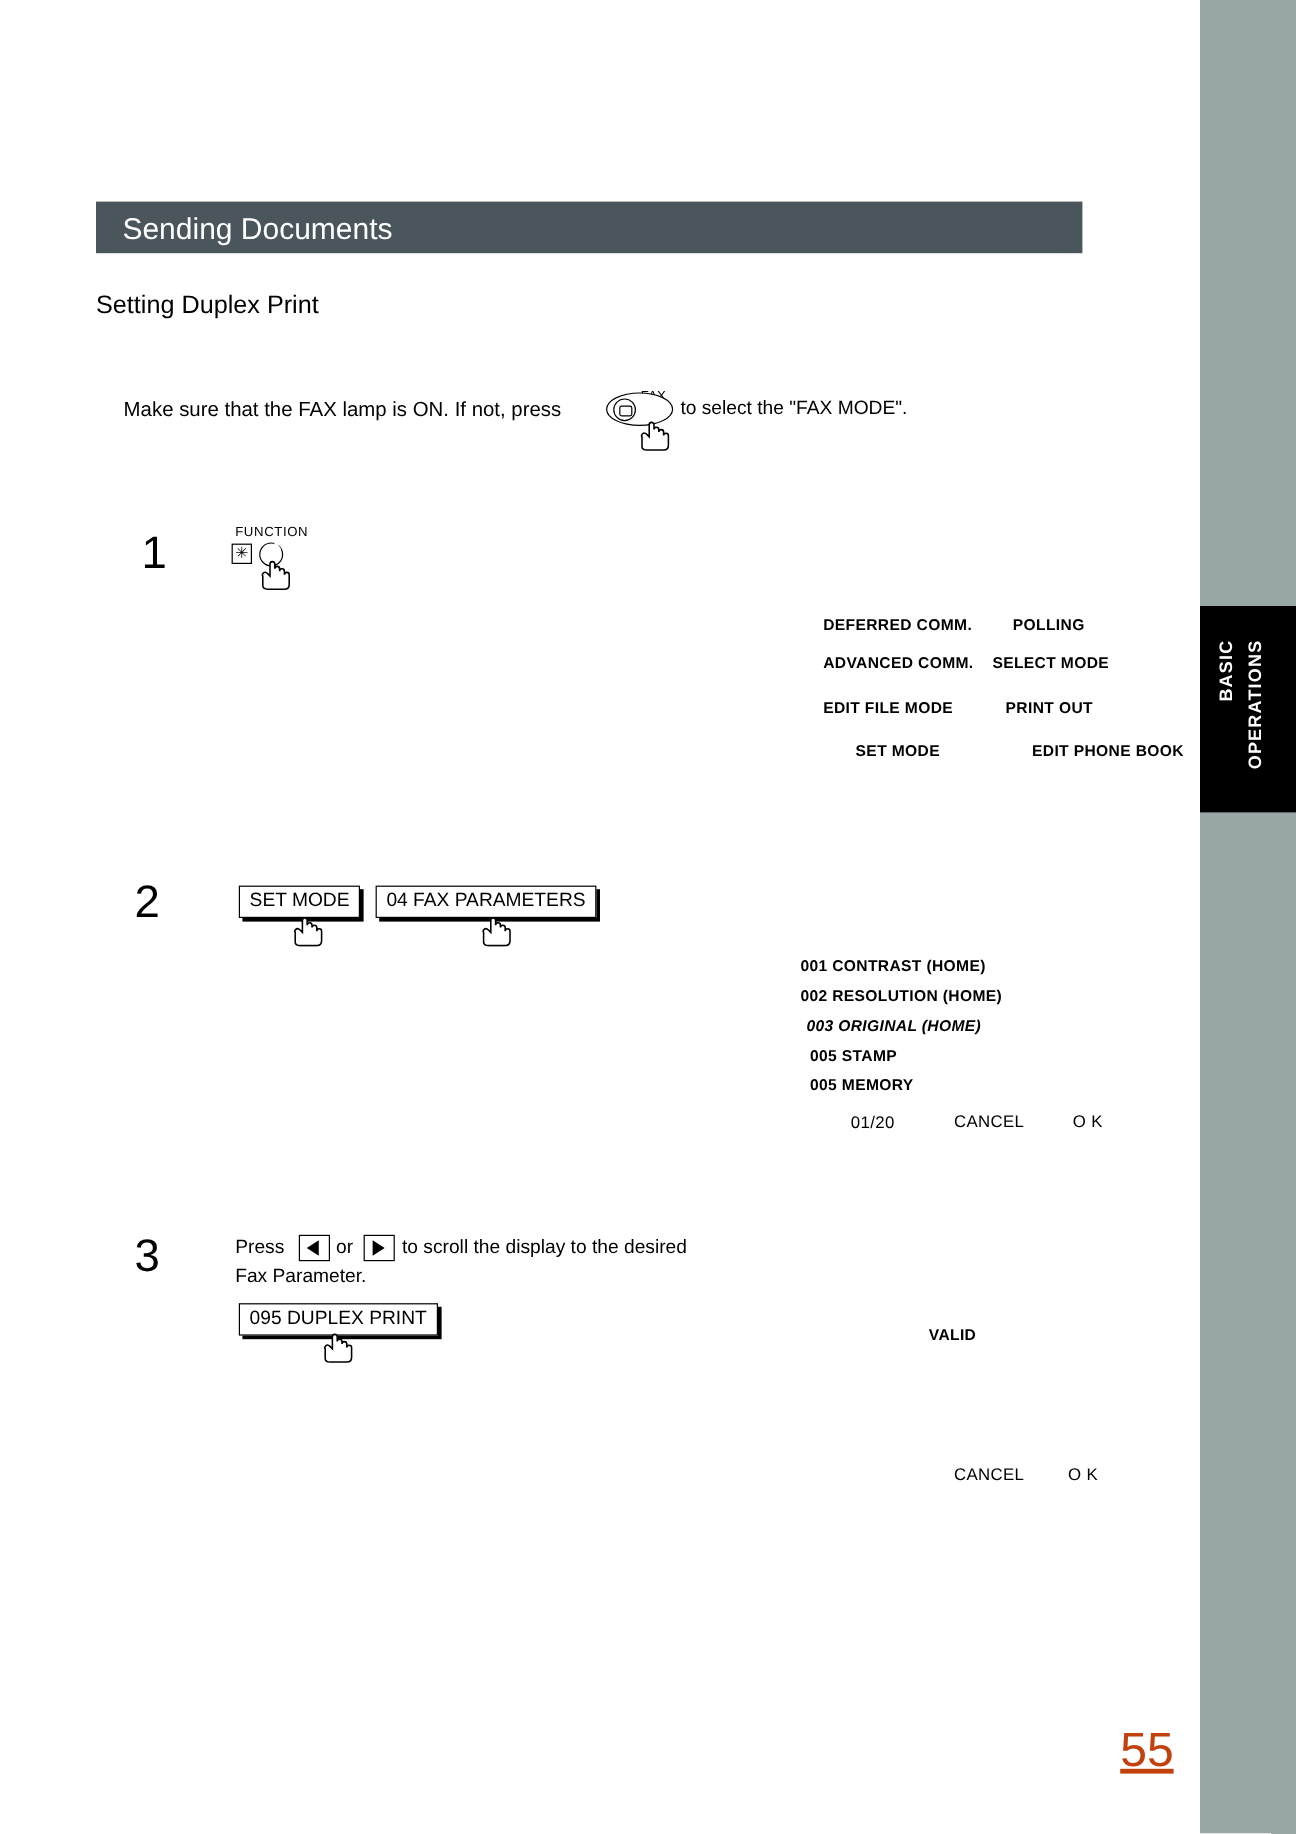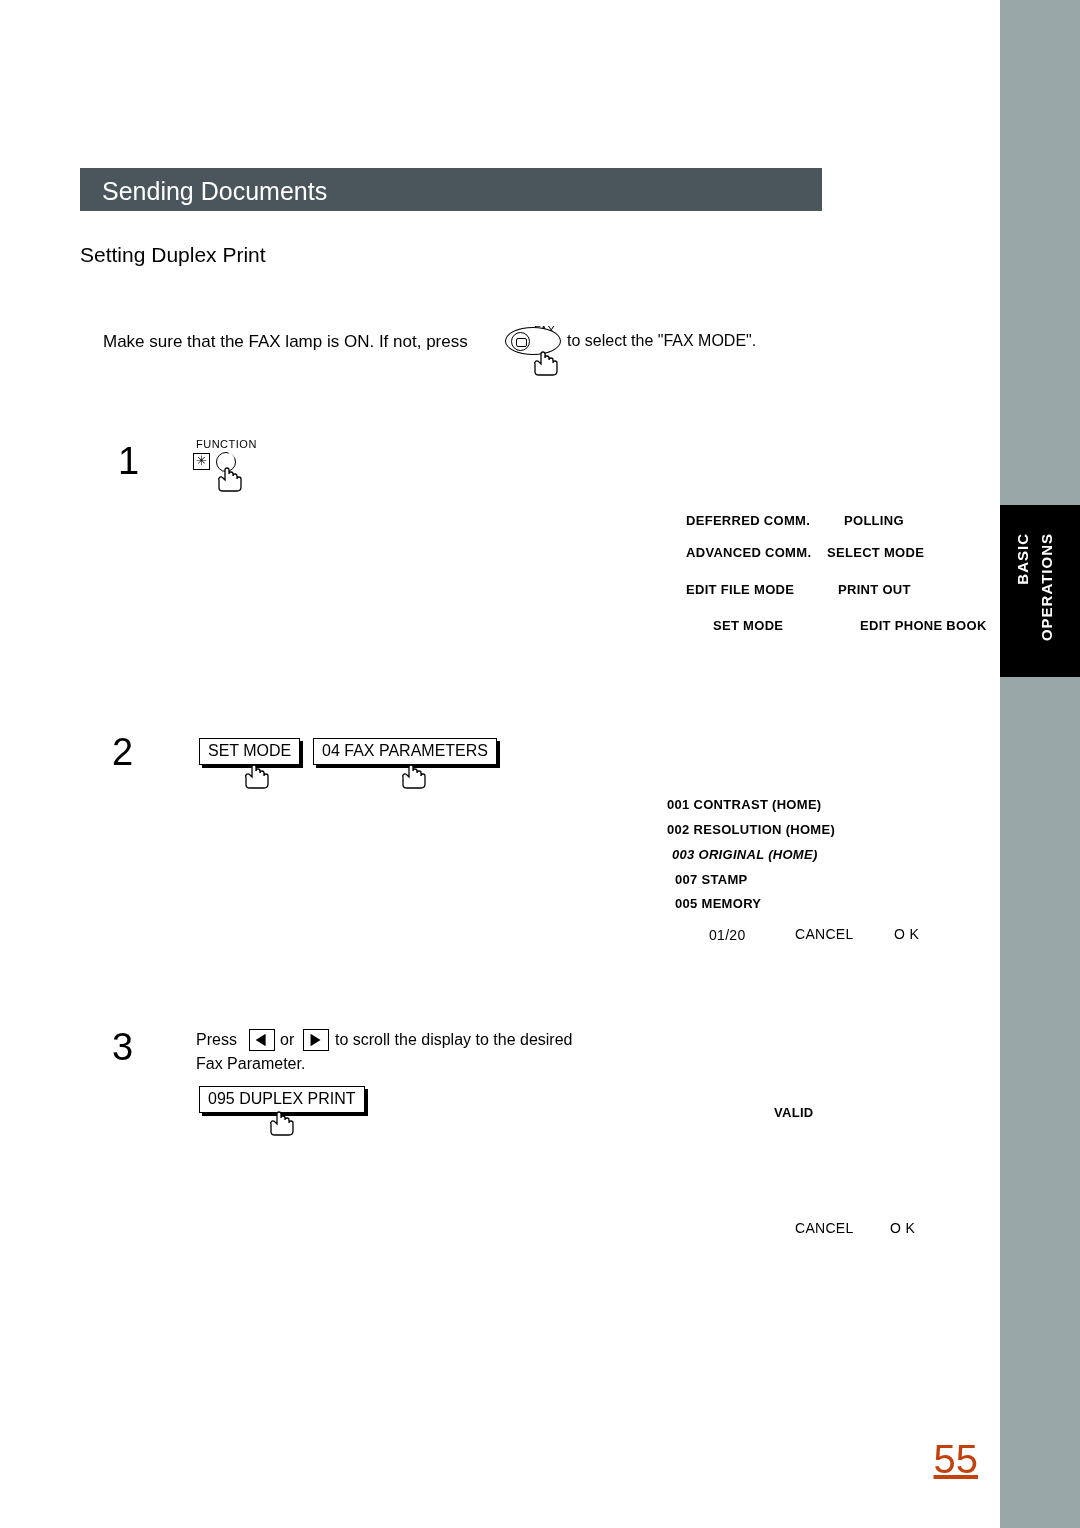--- a/index.html
+++ b/index.html
@@ -44,21 +44,21 @@
     font-weight: bold;
     white-space: nowrap;
   }
   .side-tab .l1 { left: 14px; top: 28px; }
   .side-tab .l2 { left: 38px; top: 28px; }
 
   
   .header-bar {
     position: absolute;
     left: 80px; top: 168px;
-    width: 742px; height: 43px;
+    width: 822px; height: 43px;
     background: #4b555c;
   }
   .header-bar .title {
     position: absolute;
     left: 22px; top: 9px;
     color: #ffffff;
     font-size: 25px;
   }
   .sub-title {
     position: absolute;
@@ -261,21 +261,21 @@
 <div class="keybox shadow" style="left:313px; top:738px;">04 FAX PARAMETERS</div>
 <div class="hand" style="left:400px; top:763px;">
   <svg viewBox="0 0 30 26" width="30" height="26">
     <path d="M3 14 L3 22 Q3 25 7 25 L21 25 Q25 25 25 21 L25 13 Q25 11 23 11 Q21 11 21 13 L21 10 Q21 8 19 8 Q17 8 17 10 L17 8 Q17 6 15 6 Q13 6 13 8 L13 6 L13 4 Q13 2 11 2 Q9 2 9 4 L9 14 L7 12 Q5 10 3.5 11.5 Q2 13 3 14 Z" fill="#ffffff" stroke="#000000" stroke-width="1.3"></path>
   </svg>
 </div>
 
 <div class="lcd-text" style="left:667px; top:797px;">001 CONTRAST (HOME)</div>
 <div class="lcd-text" style="left:667px; top:822px;">002 RESOLUTION (HOME)</div>
 <div class="lcd-text" style="left:672px; top:847px;font-style:italic;">003 ORIGINAL (HOME)</div>
-<div class="lcd-text" style="left:675px; top:872px;">007 STAMP</div>
+<div class="lcd-text" style="left:675px; top:872px;">005 STAMP</div>
 <div class="lcd-text" style="left:675px; top:896px;">005 MEMORY</div>
 <div class="lcd-text normal" style="left:709px; top:927px; font-size:14px;">01/20</div>
 <div class="lcd-text normal" style="left:795px; top:926px; font-size:14px;">CANCEL</div>
 <div class="lcd-text normal" style="left:894px; top:926px; font-size:14px;">O K</div>
 
 <div class="step-num" style="left:112px; top:1026px;">3</div>
 <div class="plain-text" style="left:196px; top:1031px;">Press</div>
 <div class="arrowkey" style="left:249px; top:1029px;">
   <svg viewBox="0 0 26 22" width="24" height="20">
     <polygon points="17,4 17,18 6,11" fill="#000000"></polygon>

